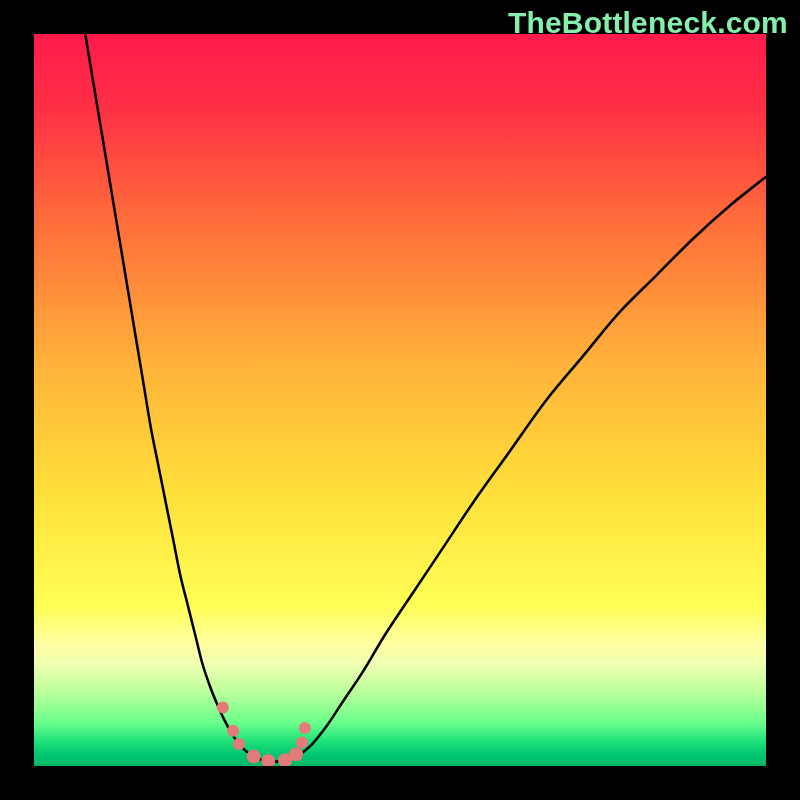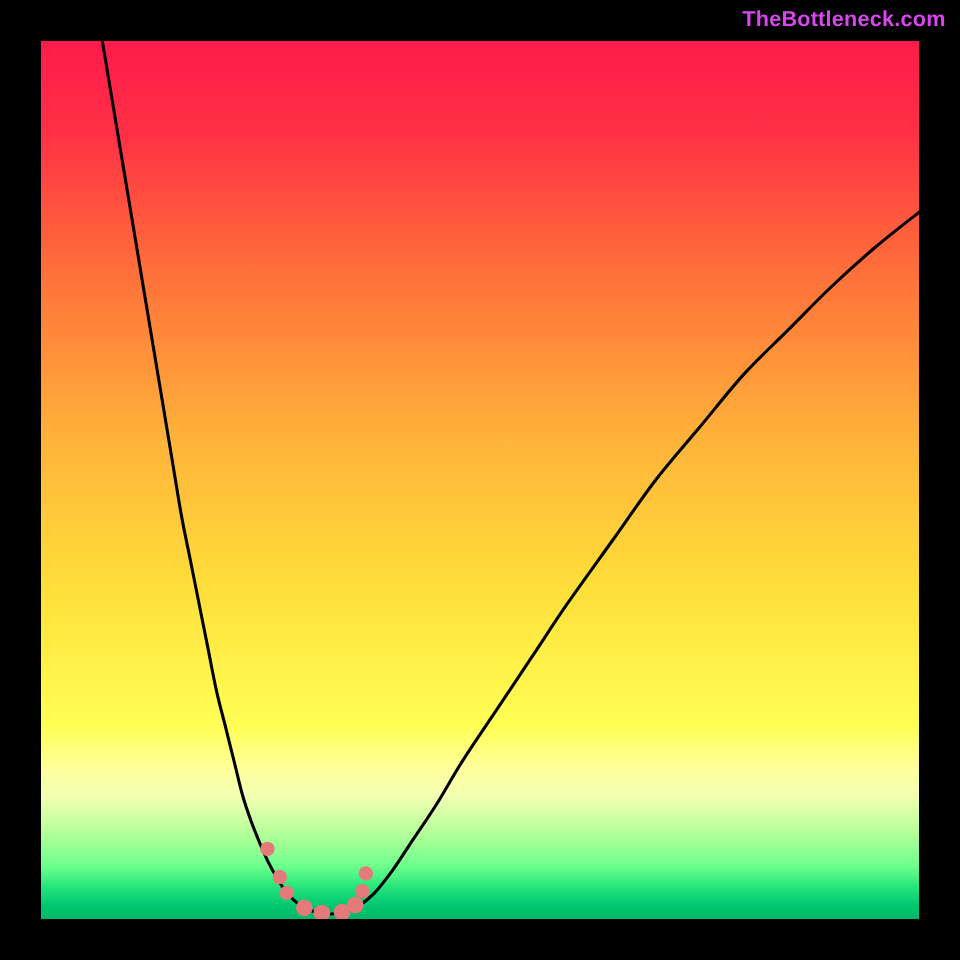--- a/index.html
+++ b/index.html
@@ -31,23 +31,23 @@
     left: 0;
     top: 0;
     width: 100%;
     height: 100%;
   }
   .watermark {
     position: absolute;
     top: 6px;
     right: 12px;
     font-family: Arial, Helvetica, sans-serif;
-    font-size: 18px;
+    font-size: 30px;
     font-weight: 600;
-    color: #d946ef;
+    color: #86efac;
     letter-spacing: 0.2px;
     user-select: none;
   }
   svg.curve {
     position: absolute;
     left: 0;
     top: 0;
     width: 100%;
     height: 100%;
   }

